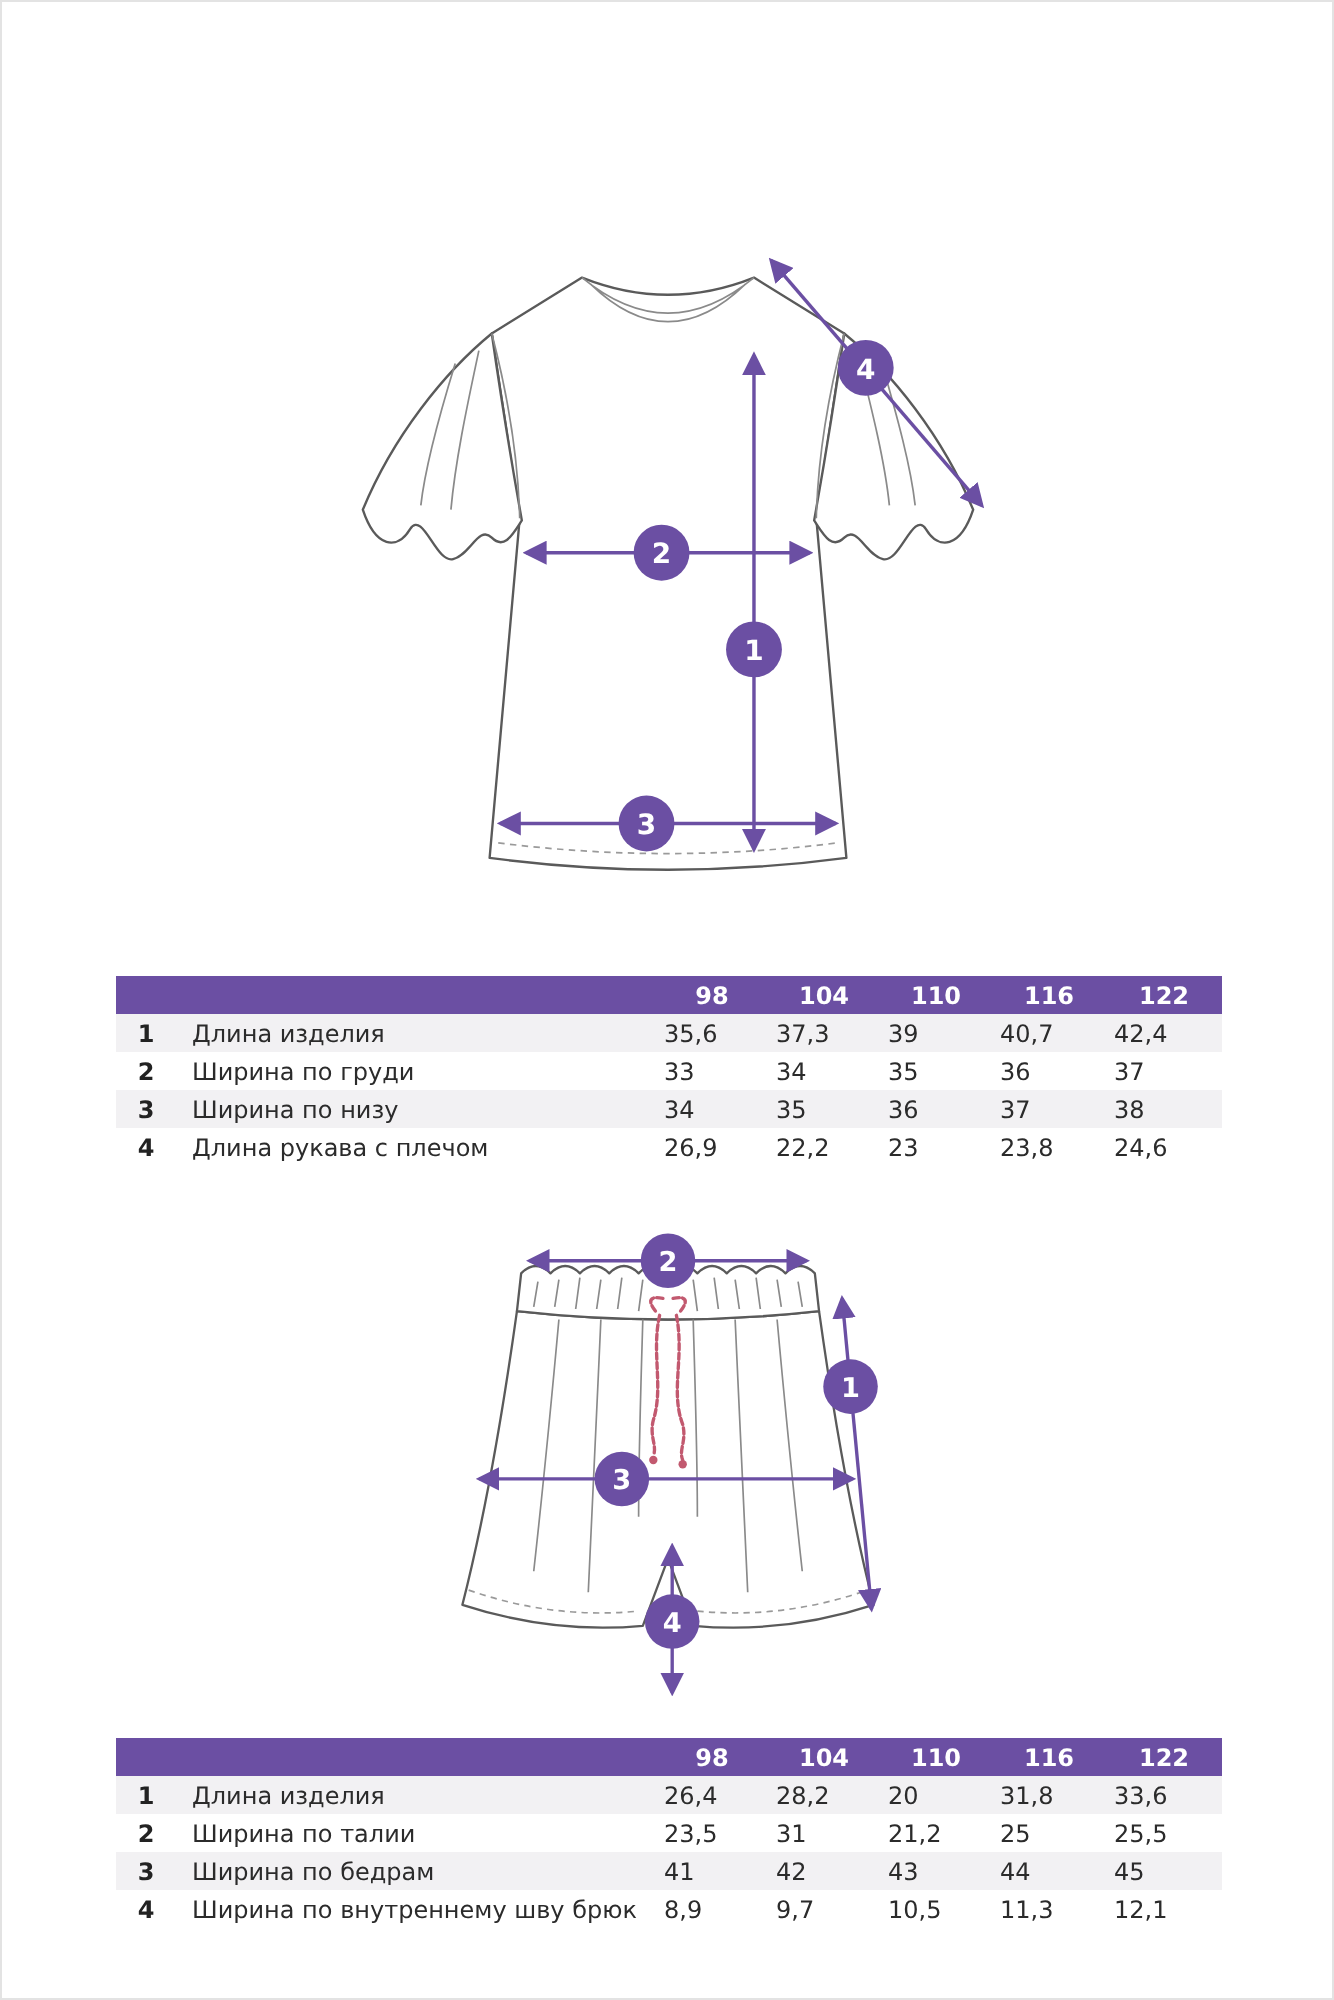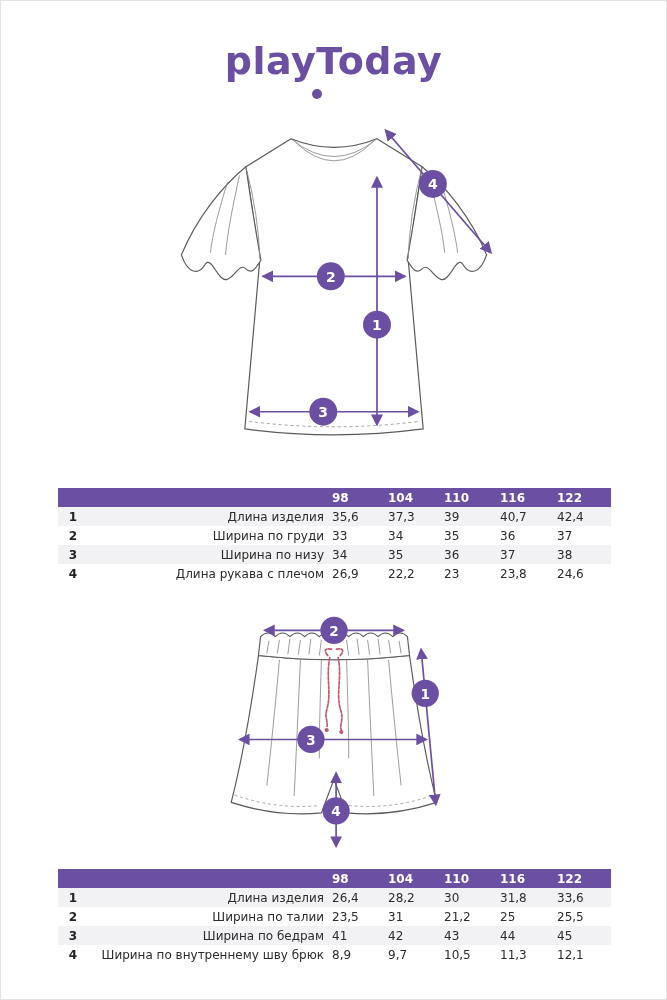--- a/index.html
+++ b/index.html
@@ -31,38 +31,34 @@
   .knot{fill:#c2596f;}
   
   .size-table{
     position:absolute;left:57px;width:553px;border-collapse:collapse;
     font-size:12px;color:#2b2b2b;table-layout:fixed;
   }
   .table-top{top:487px;}
   .table-bottom{top:868px;}
   .size-table th{
     background:#6b4fa3;color:#fff;font-weight:700;height:19px;
-    font-size:12px;text-align:left;padding:0 4px;
+    font-size:12px;text-align:center;padding:0 4px;
   }
   .size-table td{height:19px;padding:0 4px;}
   .size-table tbody tr:nth-child(odd){background:#f2f1f3;}
   .size-table tbody tr:nth-child(even){background:#ffffff;}
   .size-table td.num{font-weight:700;text-align:center;color:#222;}
-  .size-table td.lbl{text-align:right;padding-left:8px;}
+  .size-table td.lbl{text-align:left;padding-left:8px;}
   .size-table td.val{}
 </style>
 </head>
 <body>
 
 <div id="page">
 
-  <div class="logo-wrap">
-    <span class="logo-text">playToday</span>
-    <span class="logo-dot"></span>
-  </div>
 
   <svg class="tshirt-svg" width="430" height="360" viewBox="0 0 400 335" xmlns="http://www.w3.org/2000/svg">
     <defs>
       <marker id="t-arrow" viewBox="0 0 10 10" refX="8.5" refY="5" markerWidth="7" markerHeight="7" orient="auto-start-reverse">
         <path d="M0,0 L10,5 L0,10 z" fill="#6b4fa3"></path>
       </marker>
     </defs>
     <g>
       <path class="outline" d="M160 24 L118 50 L131 136 L117 294 Q200 305 283 294 L269 136 L282 50 L240 24 Q200 40 160 24 Z"></path>
       <path class="outline" d="M118 50 C96 68 72 98 58 132 C64 150 74 151 80 141 C86 132 92 157 100 155 C108 153 112 139 118 145 C124 151 128 143 132 137 Q124 92 118 50 Z"></path>
@@ -201,21 +197,21 @@
         <th>116</th>
         <th>122</th>
       </tr>
     </thead>
     <tbody>
       <tr>
         <td class="num">1</td>
         <td class="lbl">Длина изделия</td>
         <td class="val">26,4</td>
         <td class="val">28,2</td>
-        <td class="val">30</td>
+        <td class="val">20</td>
         <td class="val">31,8</td>
         <td class="val">33,6</td>
       </tr>
       <tr>
         <td class="num">2</td>
         <td class="lbl">Ширина по талии</td>
         <td class="val">23,5</td>
         <td class="val">31</td>
         <td class="val">21,2</td>
         <td class="val">25</td>

